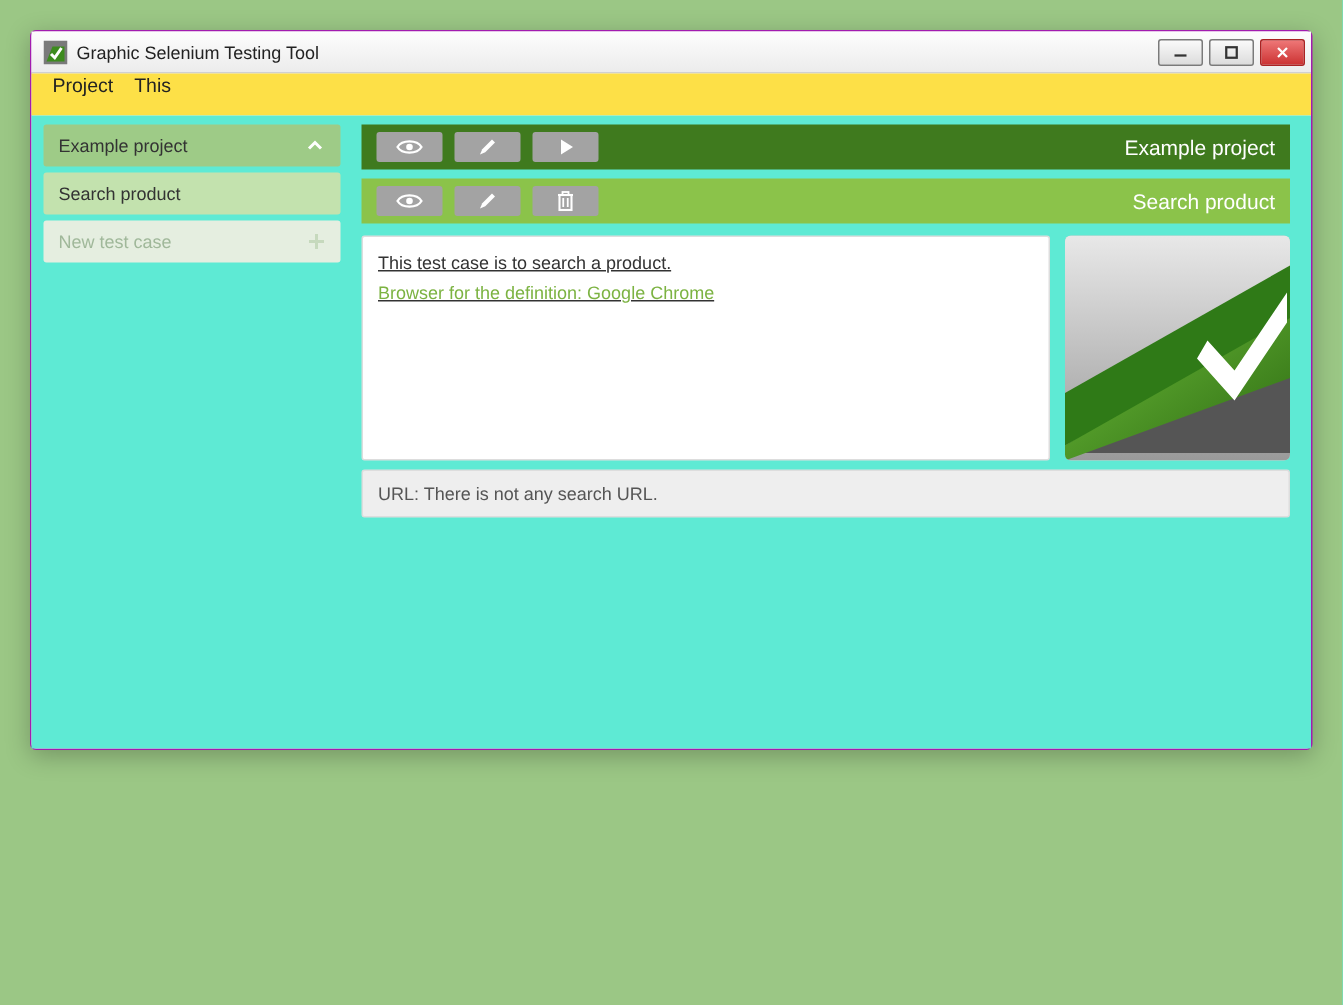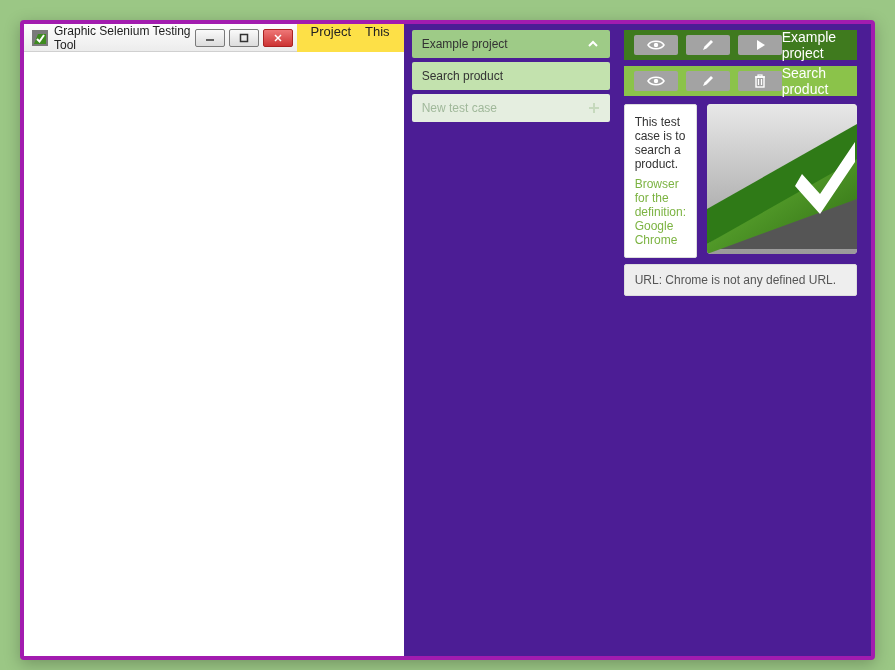--- a/index.html
+++ b/index.html
@@ -5,27 +5,27 @@
   * { box-sizing: border-box; margin: 0; padding: 0; font-family: "Segoe UI", Tahoma, sans-serif; }
   body {
     background: #9bc785;
     width: 895px;
     height: 670px;
     padding: 20px;
     overflow: hidden;
   }
   .window {
     width: 855px;
-    height: 640px;
+    height: 480px;
     background: #fff;
-    border: 4px solid #a21caf;
+    border: 1px solid #a21caf;
     border-radius: 4px;
     box-shadow: 0 4px 16px rgba(0,0,0,0.25);
     display: flex;
-    flex-direction: row;
+    flex-direction: column;
   }
   .titlebar {
     height: 28px;
     background: linear-gradient(#fdfdfd,#ececec);
     display: flex;
     align-items: center;
     border-bottom: 1px solid #d0d0d0;
     padding-left: 8px;
     font-size: 12px;
     color: #222;
@@ -44,21 +44,21 @@
     background: linear-gradient(#fafafa,#dcdcdc);
   }
   .win-btn.close { background: linear-gradient(#e77,#c33); border-color:#a22; color:#fff;}
   .menubar {
     height:28px; display:flex; gap:14px;
     padding: 0 14px; font-size:13px; color:#222;
     background:#fde047;
   }
   .menubar span { cursor:default; }
   .content {
-    flex:1; display:flex; background:#4c1d95;
+    flex:1; display:flex; background:#5eead4;
     padding: 6px 14px 14px 8px; gap:14px;
   }
   
   .sidebar { width:198px; display:flex; flex-direction:column; gap:4px; }
   .side-item {
     height:28px; display:flex; align-items:center; justify-content:space-between;
     padding:0 10px; font-size:12px; border-radius:2px;
   }
   .side-item.project {
     background:#9ecb87; color:#333;
@@ -83,21 +83,21 @@
   .hb-actions { display:flex; gap:8px; }
   .hb-btn {
     width:44px; height:20px; background:#a3a3a3; border-radius:2px;
     display:flex; align-items:center; justify-content:center;
   }
   .hb-title { font-weight:400; }
 
   .desc-row { display:flex; gap:10px; margin-top:2px;}
   .desc-box {
     flex:1; border:1px solid #ddd; background:#fff; border-radius:2px;
-    padding:10px; font-size:12px; color:#333; min-height:150px;
+    padding:10px; font-size:12px; color:#333; min-height:150px;text-decoration:underline;
   }
   .desc-box .browser-line { color:#7cb342; margin-top:6px; font-size:12px;}
   .logo-box {
     width:150px; height:150px; background:#ccc;
     display:flex; align-items:center; justify-content:center;
     border-radius:4px; overflow:hidden;
   }
 
   .url-box {
     background:#eee; border:1px solid #ddd; border-radius:2px;
@@ -254,19 +254,19 @@
             <rect width="150" height="150" fill="url(#bg)"></rect>
             <polygon points="0,145 150,60 150,145" fill="#555"></polygon>
             <polygon points="0,140 150,45 150,95 0,150" fill="url(#g1)"></polygon>
             <polygon points="0,105 150,20 150,55 0,140" fill="#2f7a17"></polygon>
             <path d="M95 70 L113 90 L148 38 L148 58 L113 110 L88 82 Z" fill="#fff"></path>
           </svg>
         </div>
       </div>
 
       <div class="url-box">
-        <span>URL: Chrome is not any defined URL.</span>
+        <span>URL: There is not any search URL.</span>
       </div>
 
 
     </div>
   </div>
 </div>
 
 </body></html>

